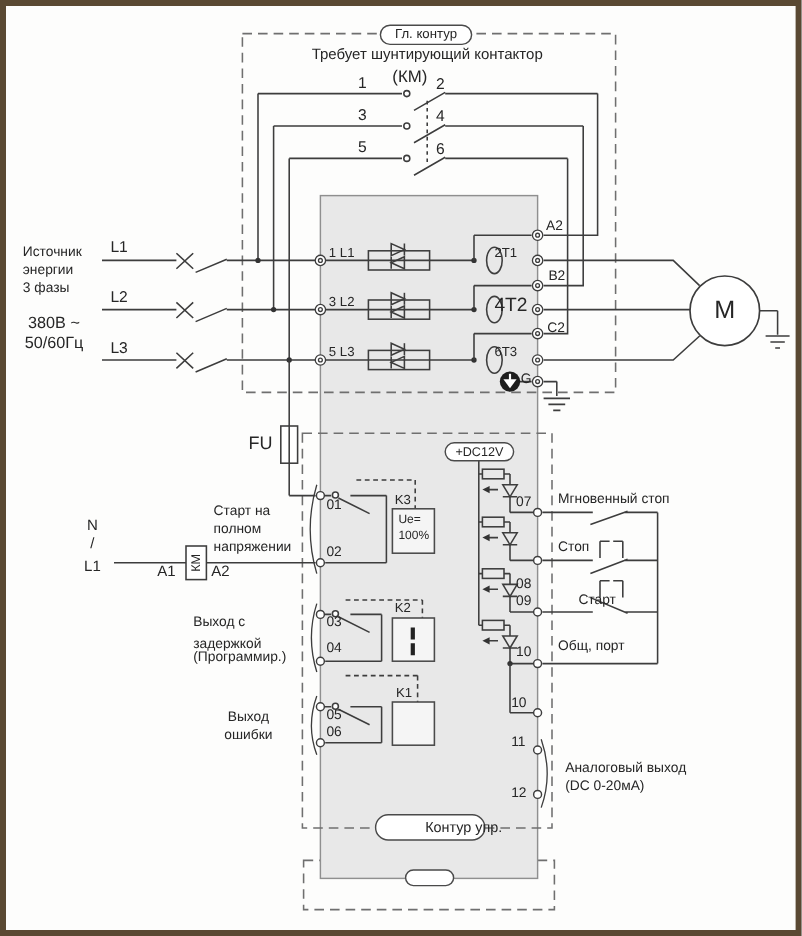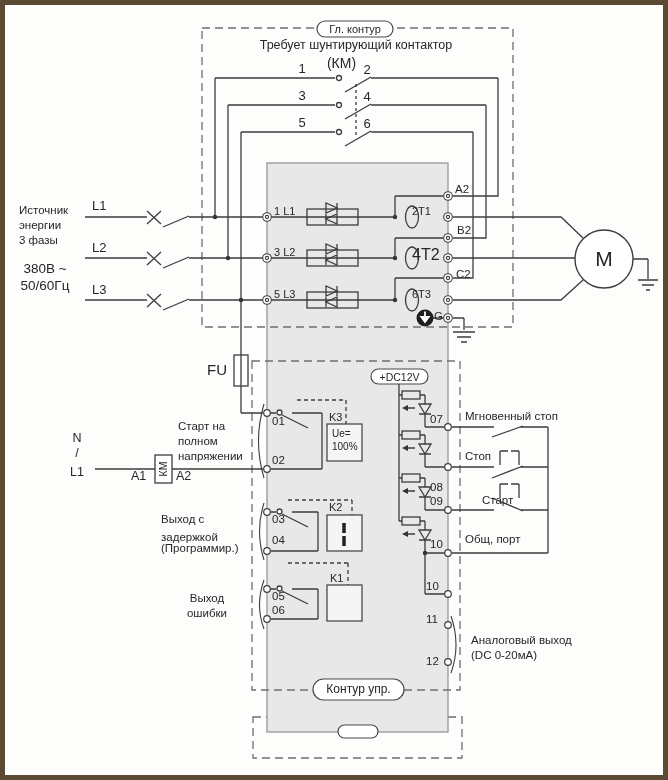--- a/index.html
+++ b/index.html
@@ -310,15 +310,15 @@
 <div class="lbl" style="left:421px;top:650px;">12</div>
 
 <div class="lbl" style="left:460px;top:405px;">Мгновенный стоп</div>
 <div class="lbl" style="left:460px;top:445px;">Стоп</div>
 <div class="lbl" style="left:437px;top:489px;margin-left:40px;">Старт</div>
 <div class="lbl" style="left:460px;top:528px;">Общ, порт</div>
 
 <div class="lbl" style="left:466px;top:629px;">Аналоговый выход</div>
 <div class="lbl" style="left:466px;top:644px;">(DC 0-20мА)</div>
 
-<div class="lbl c" style="left:308px;top:678px;width:91px;font-size:12px;">Контур упр.</div>
+<div class="lbl c" style="left:308px;top:678px;width:91px;font-size:12px;padding-left:28px;">Контур упр.</div>
 
 </div>
 
 </body></html>

